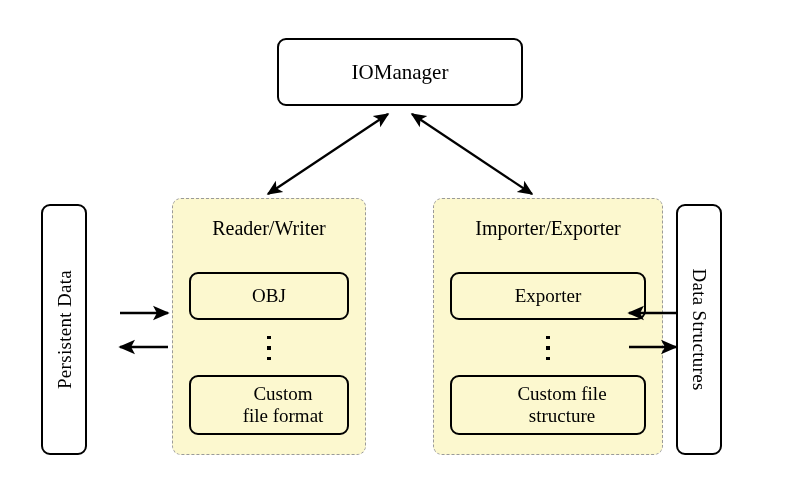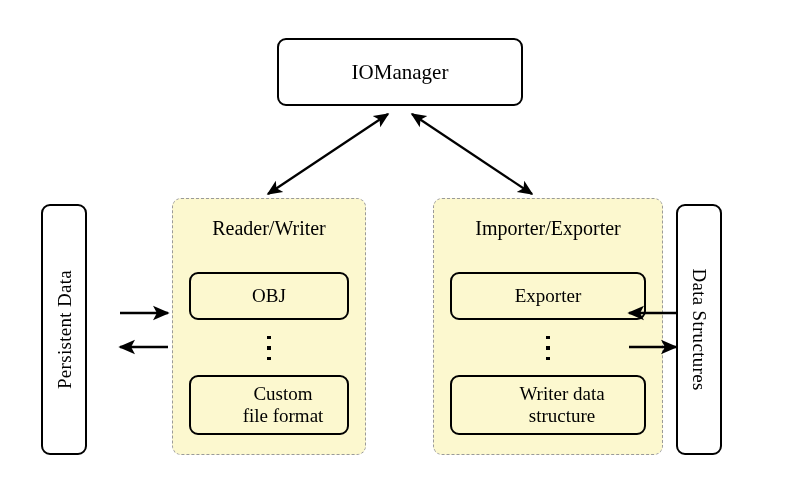--- a/index.html
+++ b/index.html
@@ -200,21 +200,21 @@
     </div>
 
     <div class="vdots">
       <i></i>
         <i></i>
         <i></i>
     </div>
 
     <div class="item-box item-bottom">
       <span>
-        <span>Writer data</span><br>
+        <span>Custom file</span><br>
         <span>structure</span>
       </span>
     </div>
   </div>
 
   <svg id="arrow-layer" viewBox="0 0 800 489" xmlns="http://www.w3.org/2000/svg">
     <defs>
       <marker id="head-end" viewBox="0 0 10 10" refX="9" refY="5" markerWidth="7" markerHeight="7" orient="auto-start-reverse">
         <path d="M 0 0.6 L 10 5 L 0 9.4 L 2.4 5 Z" fill="#000000"></path>
       </marker>

